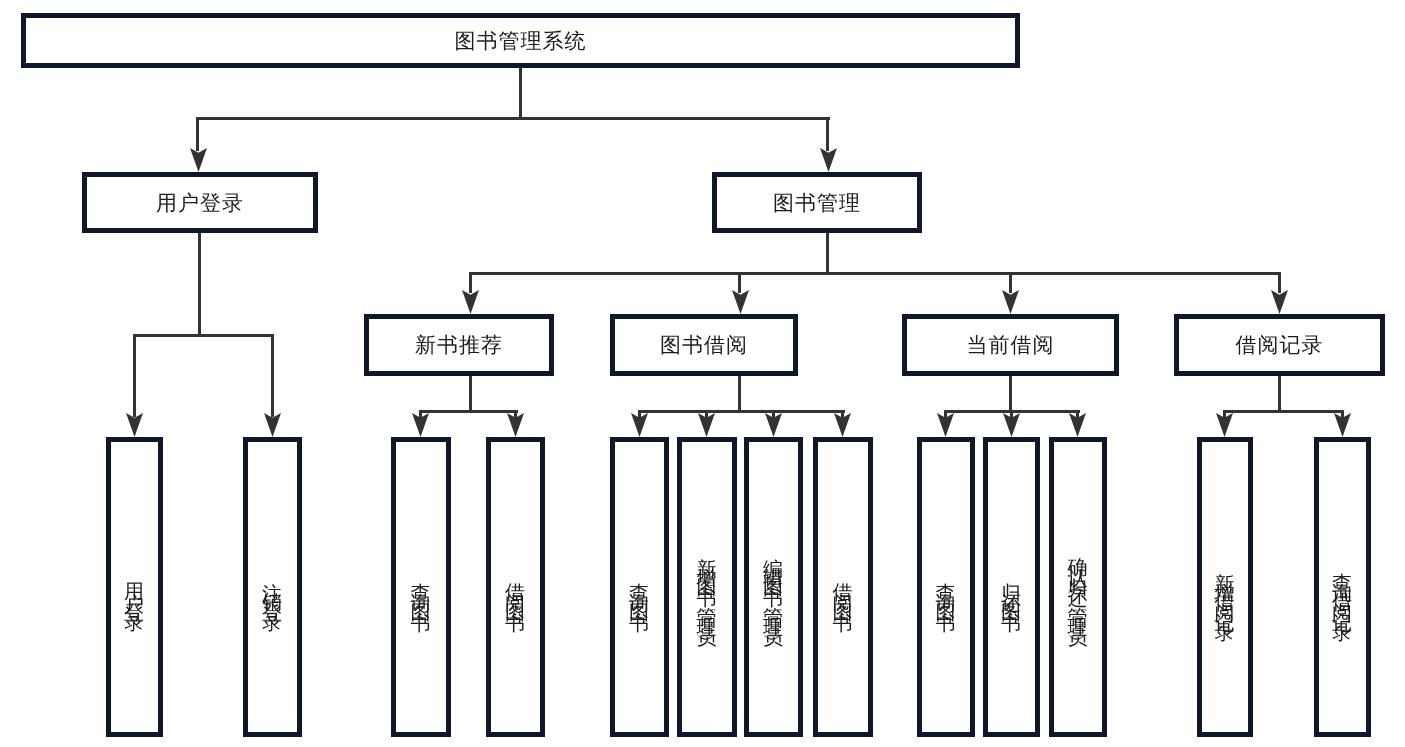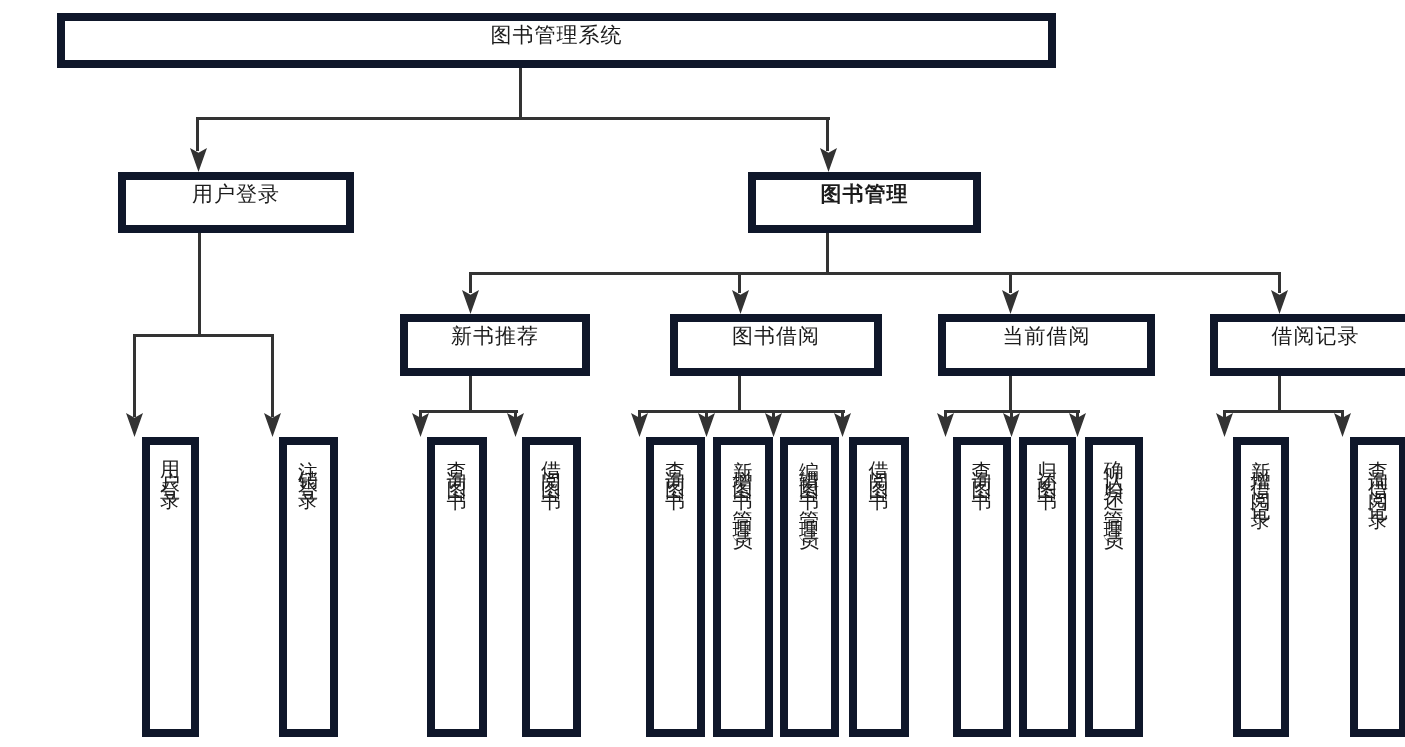--- a/index.html
+++ b/index.html
@@ -2,22 +2,22 @@
 <html><head>
 <meta charset="utf-8">
 <style>
   html, body { margin:0; padding:0; background:#ffffff; }
   .canvas {
     position:relative; width:1405px; height:747px; background:#ffffff;
     font-family:"Liberation Sans", sans-serif; color:#1c1c1c; overflow:hidden;
   }
   .box {
     position:absolute; box-sizing:border-box;
-    border:8px solid #0f172a; background:#ffffff;
-    display:flex; align-items:flex-start; justify-content:center;margin-left:36px;
+    border:5px solid #0f172a; background:#ffffff;
+    display:flex; align-items:center; justify-content:center;
   }
   .hlabel { font-size:21px; letter-spacing:1px; white-space:nowrap; }
   .vbox .vlabel {
     writing-mode:vertical-rl; text-orientation:mixed;
     font-size:20px; letter-spacing:10px; line-height:1;
   }
   .line { position:absolute; background:#333333; }
   .arrow {
     position:absolute; width:17px; height:24px; background:#333333;
     clip-path:polygon(0 0, 50% 20%, 100% 0, 50% 100%);
@@ -33,29 +33,29 @@
 <div class="canvas">
 
   <div class="box" style="left:21px; top:13px; width:999px; height:55px;">
     <span class="hlabel">图书管理系统</span>
   </div>
 
   <div class="box" style="left:82px; top:172px; width:236px; height:61px;">
     <span class="hlabel">用户登录</span>
   </div>
 
-  <div class="box" style="left:712px; top:172px; width:233px; height:61px;font-weight:bold;">
+  <div class="box" style="left:712px; top:172px; width:210px; height:61px;">
     <span class="hlabel">图书管理</span>
   </div>
 
   <div class="box" style="left:364px; top:314px; width:190px; height:62px;">
     <span class="hlabel">新书推荐</span>
   </div>
 
-  <div class="box" style="left:634px; top:314px; width:212px; height:62px;">
+  <div class="box" style="left:610px; top:314px; width:188px; height:62px;">
     <span class="hlabel">图书借阅</span>
   </div>
 
   <div class="box" style="left:902px; top:314px; width:217px; height:62px;">
     <span class="hlabel">当前借阅</span>
   </div>
 
   <div class="box" style="left:1174px; top:314px; width:211px; height:62px;">
     <span class="hlabel">借阅记录</span>
   </div>

